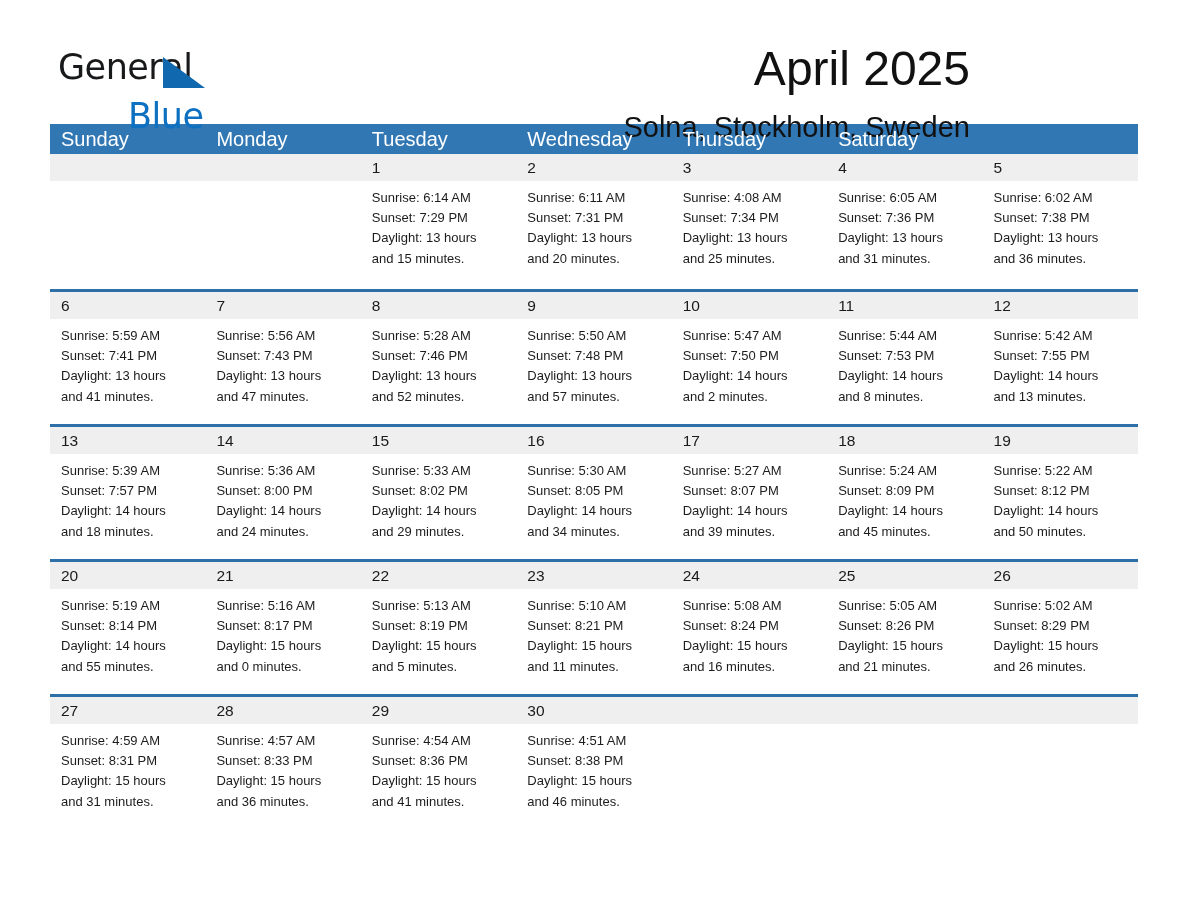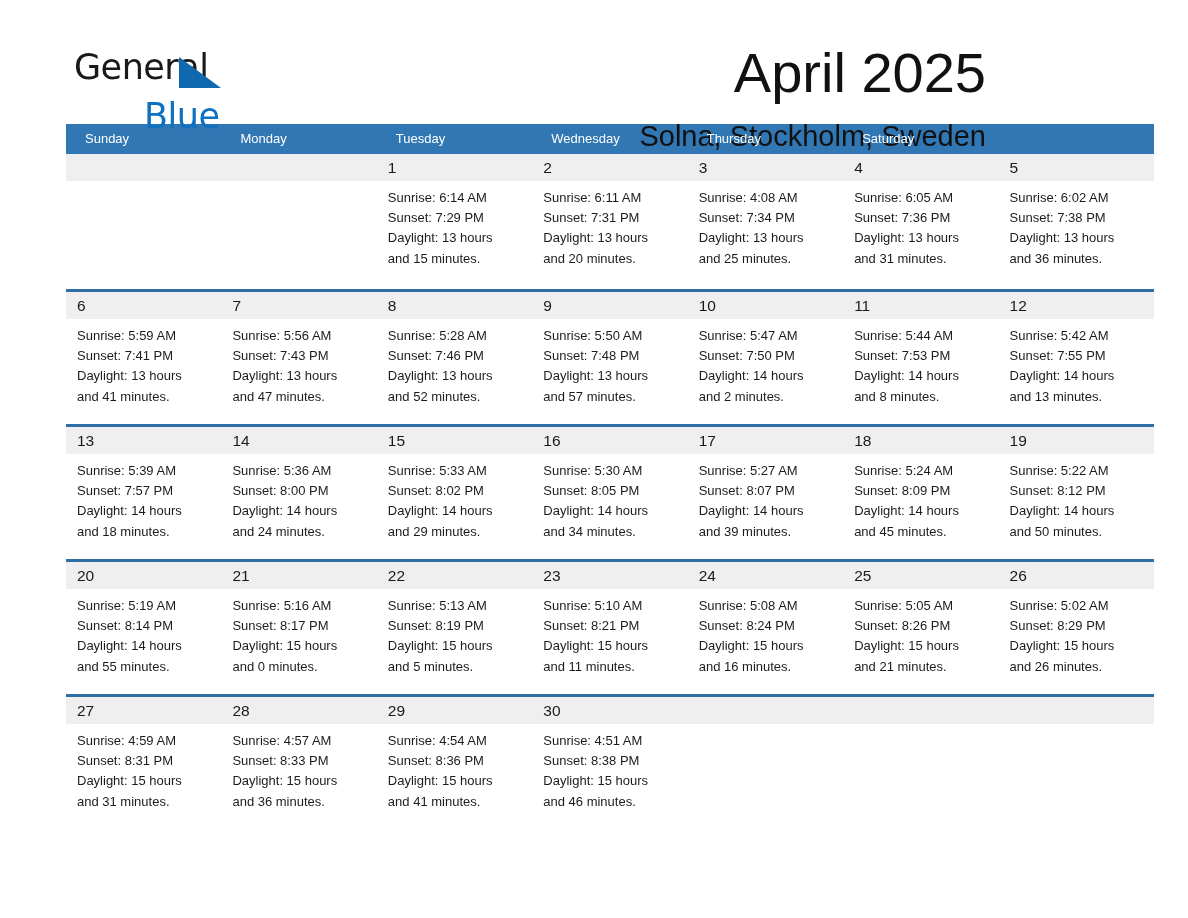--- a/index.html
+++ b/index.html
@@ -15,21 +15,20 @@
     font-family: "Liberation Sans", sans-serif;
     color: #1a1a1a;
     overflow: hidden;
   }
 
   .page {
     position: relative;
     width: 1028px;
     height: 918px;
     padding: 0;
-    margin-left: 16px;
   }
 
   
   .top-bar {
     display: flex;
     align-items: flex-start;
     justify-content: space-between;
     padding: 44px 58px 0 58px;
     height: 110px;
   }
@@ -72,21 +71,21 @@
     height: 0;
     border-left: 42px solid #1068ae;
     border-top: 31px solid transparent;
   }
 
   .title-block {
     text-align: right;
     padding-top: 0px;
   }
   .cal-title {
-    font-size: 56px;
+    font-size: 48px;
     font-weight: 400;
     color: #111111;
     letter-spacing: 0px;
     margin: 0;
     line-height: 1.05;
     font-family: "Liberation Sans", sans-serif;
   }
   .cal-location {
     font-size: 29px;
     font-weight: 400;
@@ -103,23 +102,23 @@
   }
 
   .week-head {
     display: grid;
     grid-template-columns: repeat(7, 1fr);
     background: #3077b4;
     height: 30px;
   }
   .week-head .dow {
     color: #ffffff;
-    font-size: 13px;
+    font-size: 20px;
     line-height: 30px;
-    padding-left: 19px;
+    padding-left: 11px;
     white-space: nowrap;
     font-family: "Liberation Sans", sans-serif;
   }
 
   .week {
     display: grid;
     grid-template-columns: repeat(7, 1fr);
     border-top: 3px solid #2e6fa8;
     height: 135px;
   }

